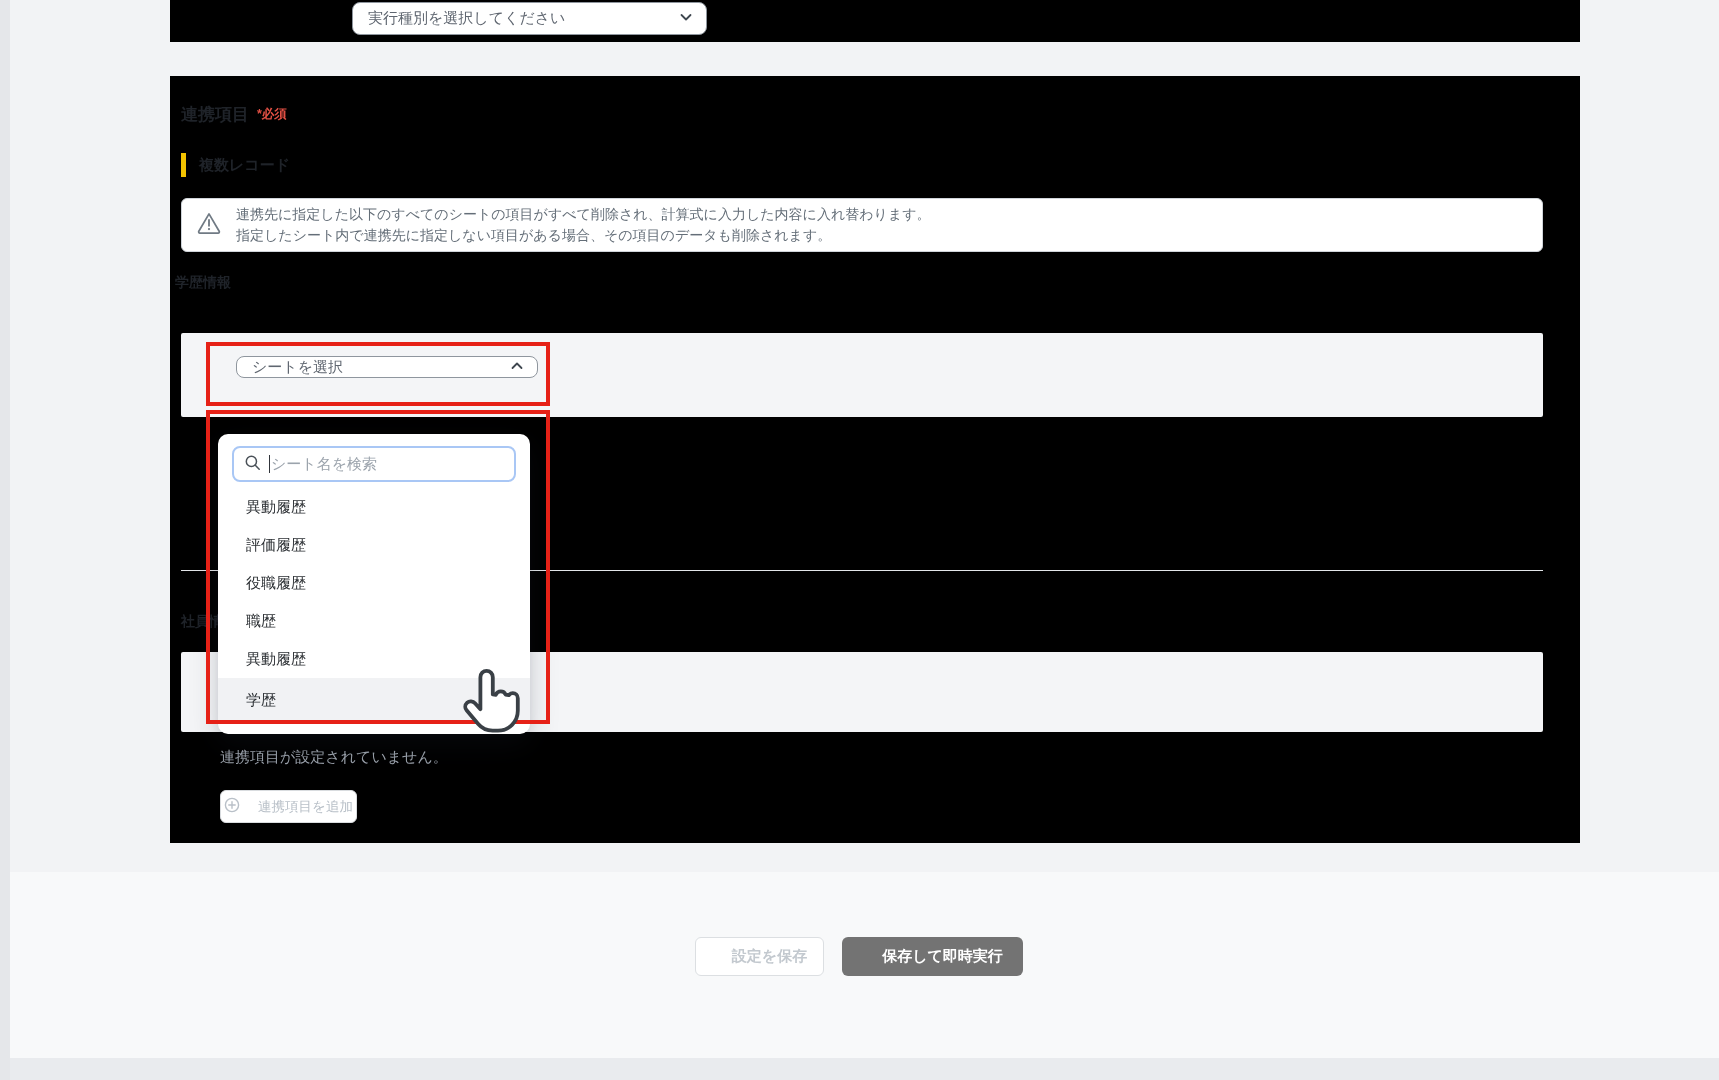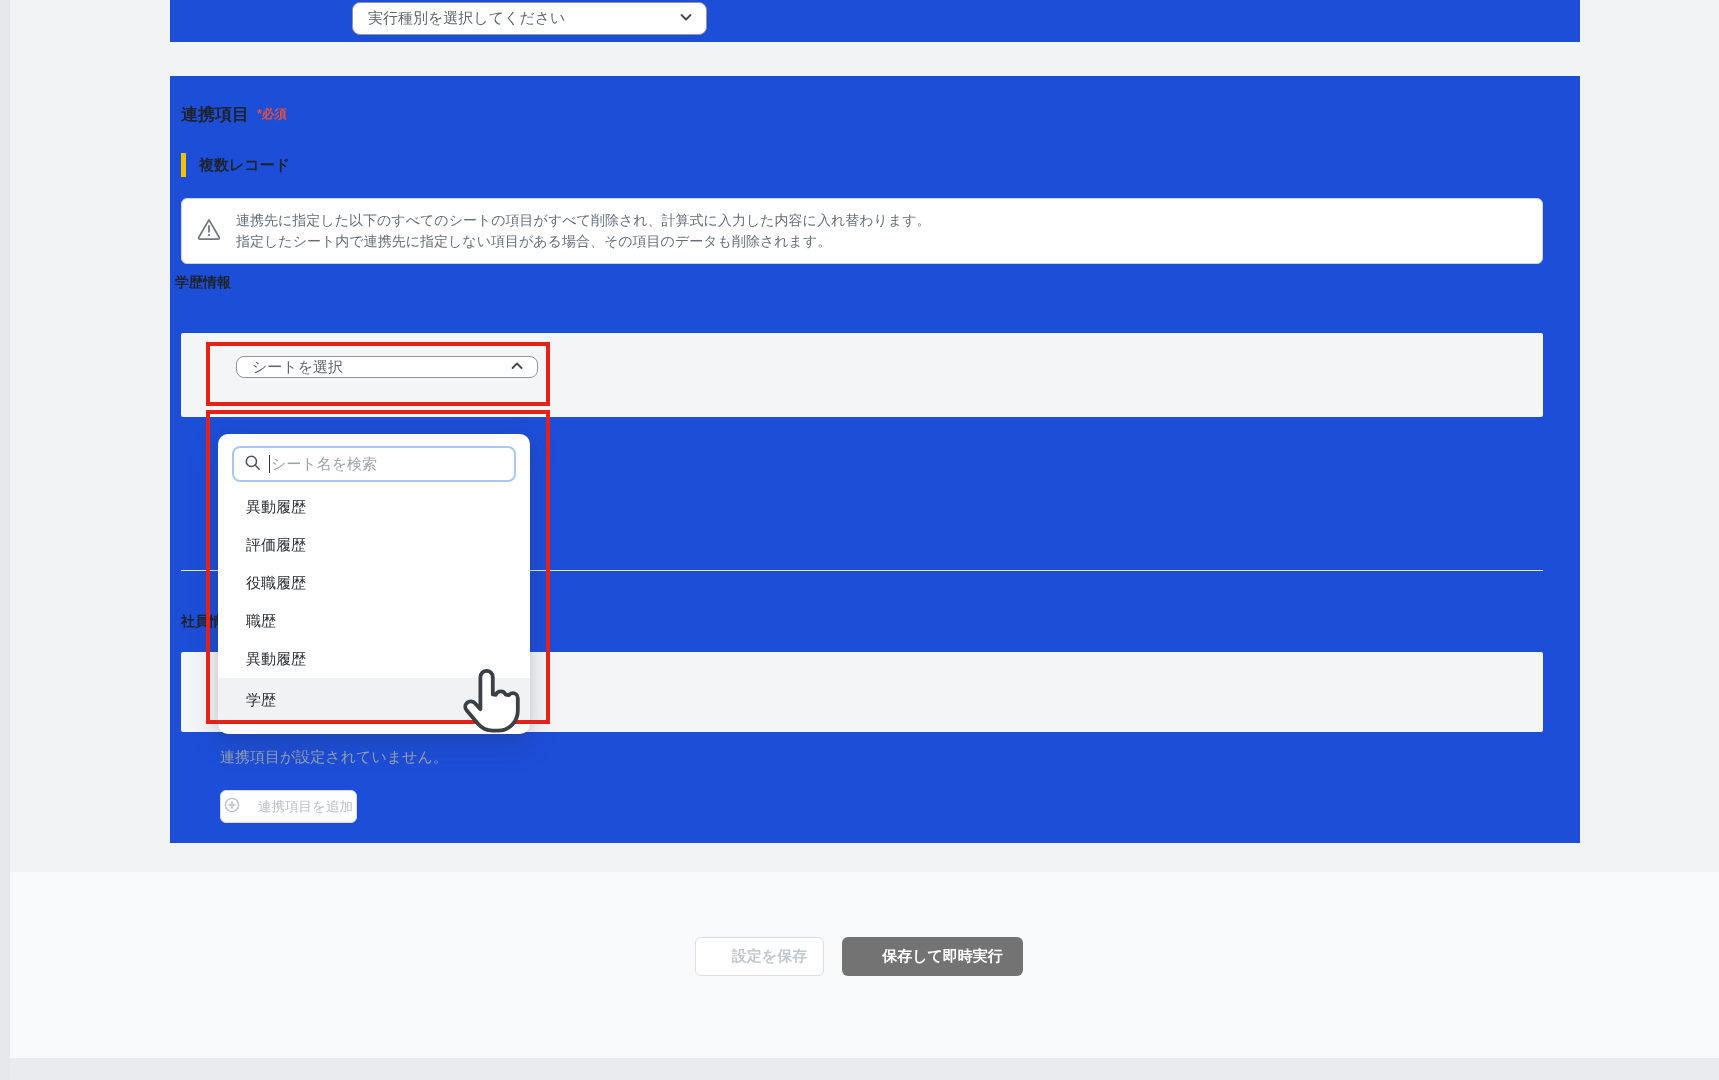--- a/index.html
+++ b/index.html
@@ -8,21 +8,21 @@
     font-family:"Liberation Sans","DejaVu Sans",sans-serif;
     background:#f2f3f5;
     position:relative;
     overflow:hidden;
     color:#1f2329;
   }
   .abs { position:absolute; }
 
   
   .left-strip { left:0; top:0; width:10px; height:1080px; background:#e5e7ea; z-index:9; }
-  .card { background:#1d4ed8; }
+  .card { background:#000000; }
   .card-top { left:170px; top:0; width:1410px; height:42px; }
   .card-main { left:170px; top:76px; width:1410px; height:767px; }
   .footer-area { left:0; top:872px; width:1719px; height:208px; background:#f8f9fa; }
   .bottom-strip { left:0; top:1058px; width:1719px; height:22px; background:#e9ebee; }
 
   
   .selectbox {
     background:#fff; border:1px solid #8f969e; border-radius:8px;
     display:flex; align-items:center; justify-content:space-between;
     padding:0 12px 0 15px; font-size:15px; color:#5f6670; cursor:pointer;
@@ -33,21 +33,21 @@
 
   
   .sec-title { left:181px; top:103px; font-size:17px; font-weight:700; }
   .required { color:#e25044; font-size:12.5px; font-weight:700; margin-left:8px; vertical-align:2px; }
   .subsec { left:181px; top:152px; display:flex; align-items:center; height:26px; }
   .subsec .bar { width:5px; height:24px; background:#f3c300; margin-right:13px; }
   .subsec .txt { font-size:15px; font-weight:700; }
 
   
   .warnbox {
-    left:181px; top:198px; width:1362px; height:66px;
+    left:181px; top:198px; width:1362px; height:54px;
     border:1px solid #cfd4d9; border-radius:6px; background:#fff;
     display:flex; align-items:center; padding:0 4px 0 14px;
   }
   .warnbox .wicon { flex:0 0 auto; margin-right:14px; }
   .warnbox .wtxt { font-size:14px; line-height:21px; color:#646e78; }
 
   
   .sheet-label { font-size:14px; font-weight:700; color:#1f2329; }
   .label-a { left:175px; top:274px; }
   .label-b { left:181px; top:613px; }

